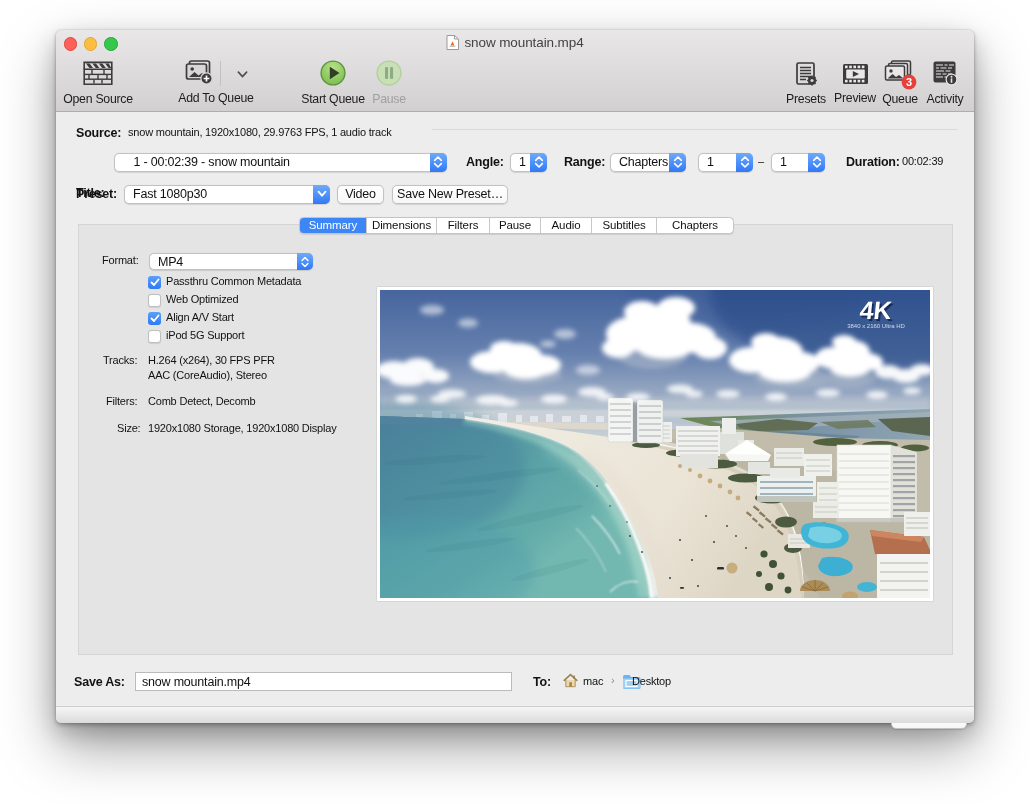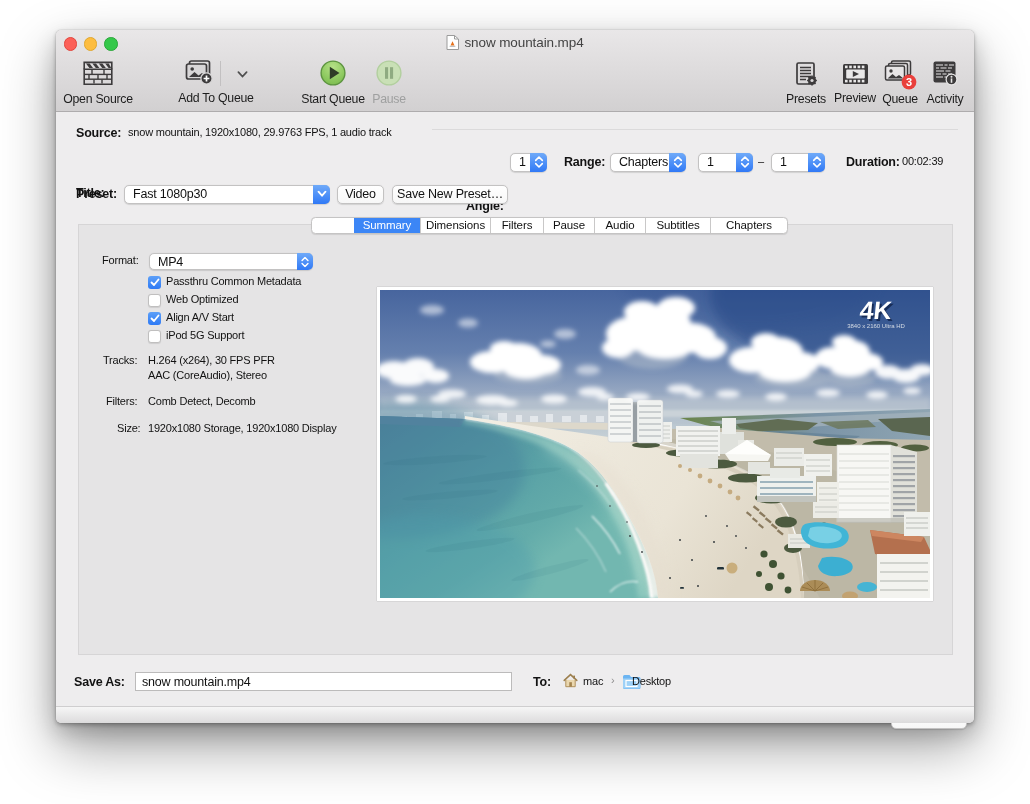--- a/index.html
+++ b/index.html
@@ -17,21 +17,21 @@
   .ticon { display:block; margin:0 auto; }
   .row-label { position:absolute; font-size:12.5px; color:#121212; font-weight:bold; letter-spacing:-0.2px; white-space:nowrap;}
   .plain { position:absolute; font-size:11px; color:#121212; letter-spacing:-0.2px; white-space:nowrap;}
   .popup { position:absolute; background:#fff; border:1px solid #c3c2c2; border-radius:5px; box-shadow:0 0.5px 1px rgba(0,0,0,.12); font-size:12.5px; color:#111; }
   .popup .txt { position:absolute; left:8px; top:50%; transform:translateY(-50%); letter-spacing:-0.2px; white-space:nowrap;}
   .popup .cap { position:absolute; right:-1px; top:-1px; bottom:-1px; width:17px; border-radius:0 5px 5px 0;
                 background:linear-gradient(#6faaf9,#3079f6); }
   .popup .cap svg { position:absolute; left:50%; top:50%; transform:translate(-50%,-50%); }
   .btn { position:absolute; background:linear-gradient(#ffffff,#f7f7f7); border:1px solid #c3c2c2; border-radius:5px; box-shadow:0 0.5px 1px rgba(0,0,0,.12);
          font-size:12.5px; color:#111; text-align:center; letter-spacing:-0.2px;}
-  #tabs { position:absolute; left:255px; top:187px; height:17px; display:flex; background:#fff; border:1px solid #c5c4c4; border-radius:4.5px; box-shadow:0 0.5px 1px rgba(0,0,0,.1); overflow:hidden; z-index:3;padding-left:42px;}
+  #tabs { position:absolute; left:243px; top:187px; height:17px; display:flex; background:#fff; border:1px solid #c5c4c4; border-radius:4.5px; box-shadow:0 0.5px 1px rgba(0,0,0,.1); overflow:hidden; z-index:3;}
   #tabs .tab { font-size:11.5px; color:#111; line-height:15px; text-align:center; border-right:1px solid #c9c8c8; letter-spacing:-0.1px;}
   #tabs .tab:last-child { border-right:none; }
   #tabs .tab.sel { background:#3c86f6; color:#fff; }
   #box { position:absolute; left:22px; top:194px; width:875px; height:431px; background:#e5e4e5; border:1px solid #d6d5d6; }
   .chk { position:absolute; width:13px; height:13px; border-radius:3px; }
   .chk.on { background:linear-gradient(#5c9ff8,#2e7af5); }
   .chk.off { background:#fff; border:1px solid #c0bfbf; box-shadow:0 0.5px 1px rgba(0,0,0,.1);}
   .chk.on svg { position:absolute; left:1.5px; top:2px;}
   #saveas-input { position:absolute; left:79px; top:642px; width:377px; height:19px; background:#fff; border:1px solid #bcbbbb; font-size:12.5px; color:#111; line-height:17px; padding-left:6px; letter-spacing:-0.2px; font-family:"Liberation Sans",sans-serif;}
   #footer { position:absolute; left:0; top:676px; width:918px; height:17px; border-top:1px solid #cfcecf;
@@ -176,21 +176,29 @@
       <rect x="18.7" y="18.4" width="1.6" height="4.4" fill="#e9e8e8"></rect>
     </svg>
     <span class="lbl">Activity</span>
   </div>
 
   <span class="row-label" style="left:20px; top:96px;">Source:</span>
   <span class="plain" style="left:72px; top:96px;">snow mountain, 1920x1080, 29.9763 FPS, 1 audio track</span>
   <div style="position:absolute; left:376px; top:99px; width:526px; height:1px; background:#dbdadb;"></div>
 
   <span class="row-label" style="left:20px; top:125px;margin-top:31px;">Title:</span>
-  <span class="row-label" style="left:410px; top:125px;margin-top:44px;">Angle:</span>
+  <div class="popup" style="left:57.5px; top:122.5px; width:333px; height:19px;">
+    <span class="txt" style="left:19px;">1 - 00:02:39 - snow mountain</span>
+    <span class="cap">
+        <svg class="cap9" viewBox="0 0 9 12">
+          <path d="M1.2 4.4 L4.5 1 L7.8 4.4 M1.2 7.6 L4.5 11 L7.8 7.6" fill="none" stroke="#fff" stroke-width="1.6" stroke-linecap="round" stroke-linejoin="round"></path>
+        </svg>
+      </span>
+  </div>
+  <span class="row-label" style="left:410px; top:125px;">Angle:</span>
   <div class="popup" style="left:454px; top:122.5px; width:37px; height:19px;">
     <span class="txt">1</span>
     <span class="cap">
         <svg class="cap9" viewBox="0 0 9 12">
           <path d="M1.2 4.4 L4.5 1 L7.8 4.4 M1.2 7.6 L4.5 11 L7.8 7.6" fill="none" stroke="#fff" stroke-width="1.6" stroke-linecap="round" stroke-linejoin="round"></path>
         </svg>
       </span>
   </div>
   <span class="row-label" style="left:508px; top:125px;">Range:</span>
   <div class="popup" style="left:554px; top:122.5px; width:76px; height:19px;">

